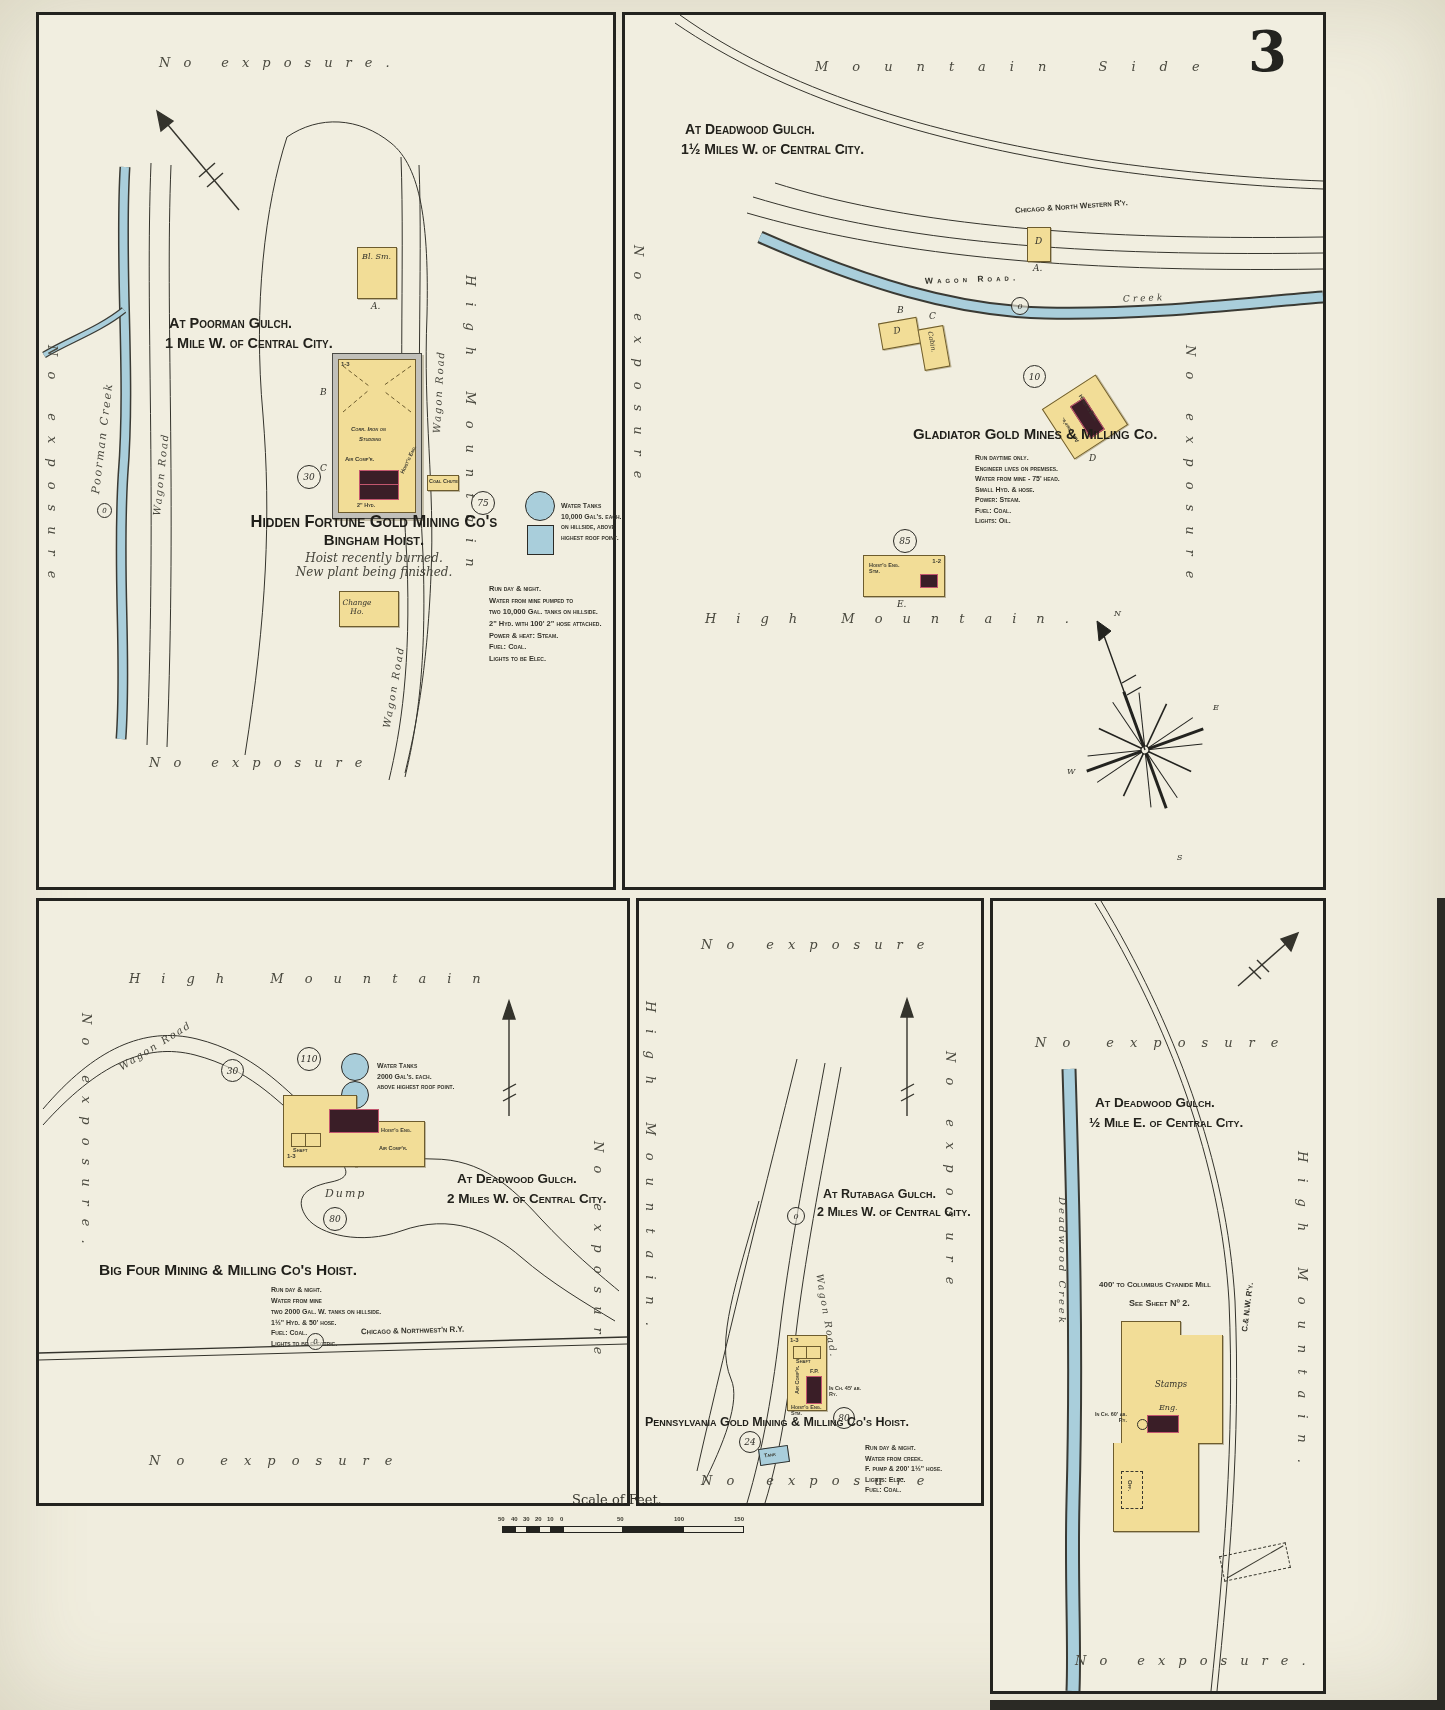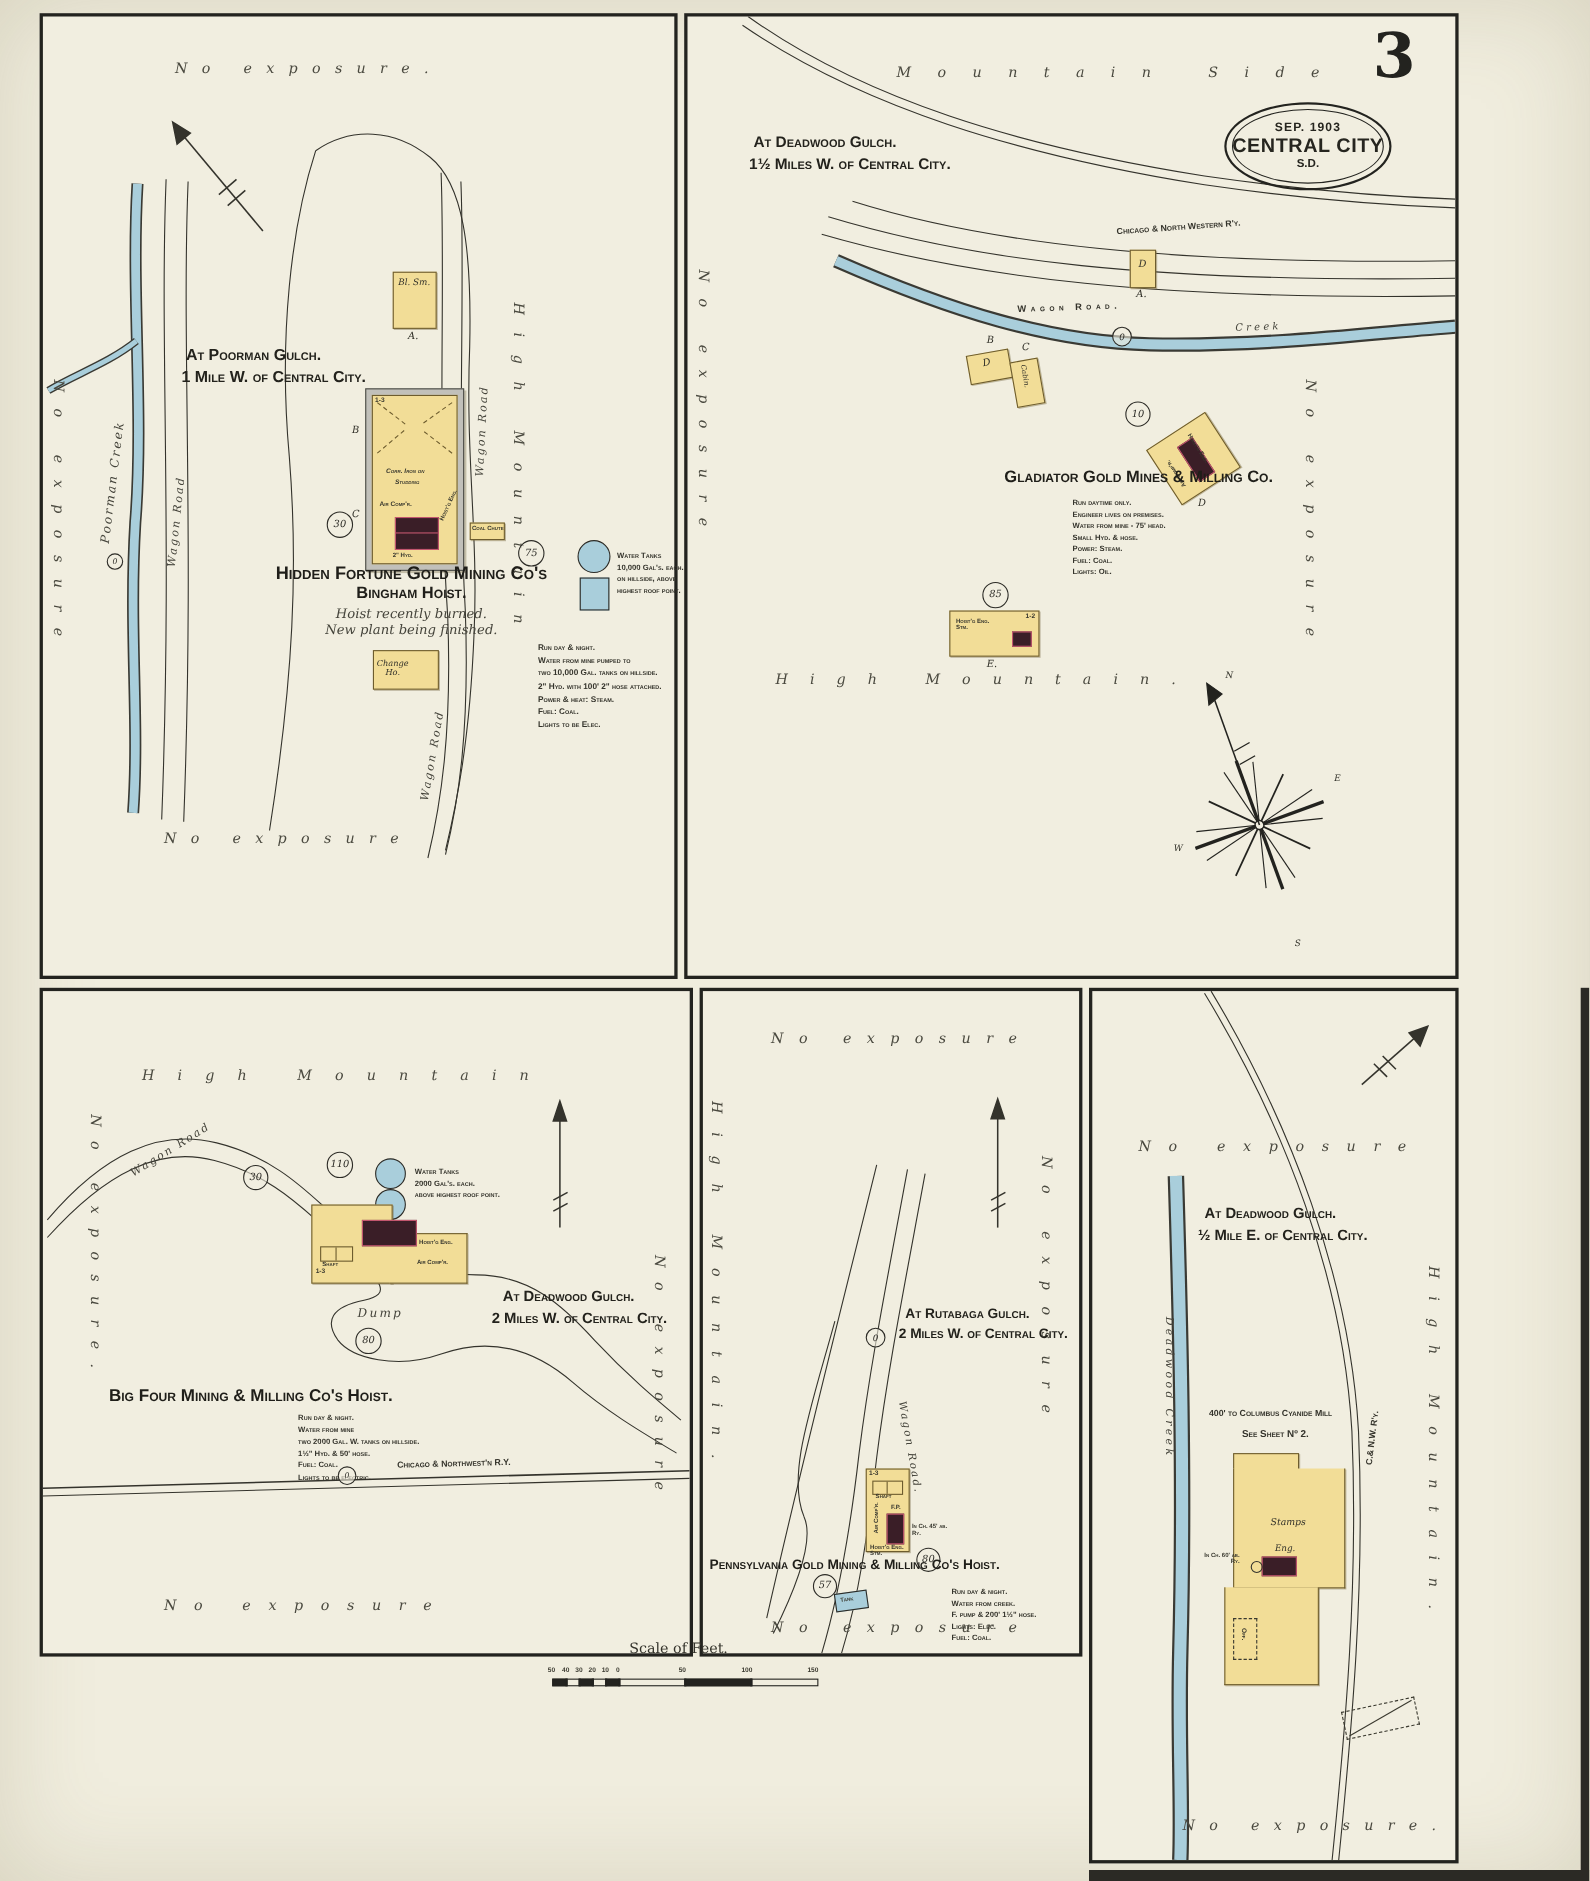--- a/index.html
+++ b/index.html
@@ -170,27 +170,20 @@
     <div class="A bl" style="left:489px;top:594px;font-size:8px;">N</div>
     <div class="A bl" style="left:588px;top:688px;font-size:8px;">E</div>
     <div class="A bl" style="left:442px;top:752px;font-size:8px;">W</div>
     <div class="A bl" style="left:552px;top:838px;font-size:8px;">S</div>
 
     <div class="A marg" style="left:190px;top:44px;letter-spacing:24px;">Mountain Side</div>
     <div class="A marg vert" style="left:6px;top:230px;letter-spacing:15px;">No exposure</div>
     <div class="A marg vert" style="left:558px;top:330px;letter-spacing:15px;">No exposure</div>
     <div class="A marg" style="left:80px;top:596px;letter-spacing:20px;">High Mountain.</div>
 
-    <div class="stamp-o" style="left:488px;top:78px;width:148px;height:76px;">
-      <div class="stamp-i">
-        <div class="A" style="position:static;font-weight:700;font-size:11px;letter-spacing:1px;text-transform:uppercase;">Sep. 1903</div>
-        <div class="A" style="position:static;font-weight:700;font-size:18px;letter-spacing:.5px;text-transform:uppercase;">Central City</div>
-        <div class="A" style="position:static;font-weight:700;font-size:10.5px;">S.D.</div>
-      </div>
-    </div>
 
     <div class="A nt" style="left:390px;top:186px;font-size:8px;transform:rotate(-4deg);">Chicago &amp; North Western R'y.</div>
     <div class="A nt" style="left:300px;top:258px;font-size:8.5px;letter-spacing:4px;transform:rotate(-2deg);">Wagon Road.</div>
     <div class="A mi" style="left:498px;top:278px;font-size:9px;letter-spacing:3px;transform:rotate(-2deg);">Creek</div>
     <div class="circ" style="left:386px;top:282px;width:16px;height:16px;font-size:8px;">0</div>
 
     <div class="A loc" style="left:60px;top:106px;">At Deadwood Gulch.</div>
     <div class="A loc" style="left:56px;top:126px;">1½ Miles W. of Central City.</div>
 
     <div class="bldg" style="left:402px;top:212px;width:22px;height:33px;">
@@ -334,21 +327,21 @@
         <div style="position:absolute;left:12px;top:0;bottom:0;border-left:1px solid #6d5c2e;"></div>
       </div>
       <div class="A t5" style="left:8px;top:22px;">Shaft</div>
       <div class="A t5" style="left:6px;top:58px;transform:rotate(-90deg);transform-origin:left top;">Air Comp'r.</div>
       <div class="A t5" style="left:22px;top:32px;">F.P.</div>
       <div class="eng" style="left:18px;top:40px;width:14px;height:26px;"></div>
       <div class="A t5" style="left:3px;top:68px;white-space:normal;width:34px;">Hoist'g Eng. Stm.</div>
     </div>
     <div class="A t5" style="left:190px;top:484px;white-space:normal;width:36px;">In Ch. 45' ab. Ry.</div>
     <div class="circ" style="left:194px;top:506px;width:20px;height:20px;">80</div>
-    <div class="circ" style="left:100px;top:530px;width:20px;height:20px;">57</div>
+    <div class="circ" style="left:100px;top:530px;width:20px;height:20px;">24</div>
     <div class="wts" style="left:120px;top:546px;width:28px;height:15px;transform:rotate(-8deg);">
       <div class="A t5" style="left:4px;top:3px;">Tank</div>
     </div>
 
     <div class="A ttl" style="left:6px;top:514px;font-size:12.5px;">Pennsylvania Gold Mining &amp; Milling Co's Hoist.</div>
     <div class="A nt3" style="left:226px;top:542px;">
       <div>Run day &amp; night.</div>
       <div>Water from creek.</div>
       <div>F. pump &amp; 200' 1½" hose.</div>
       <div>Lights: Elec.</div>

